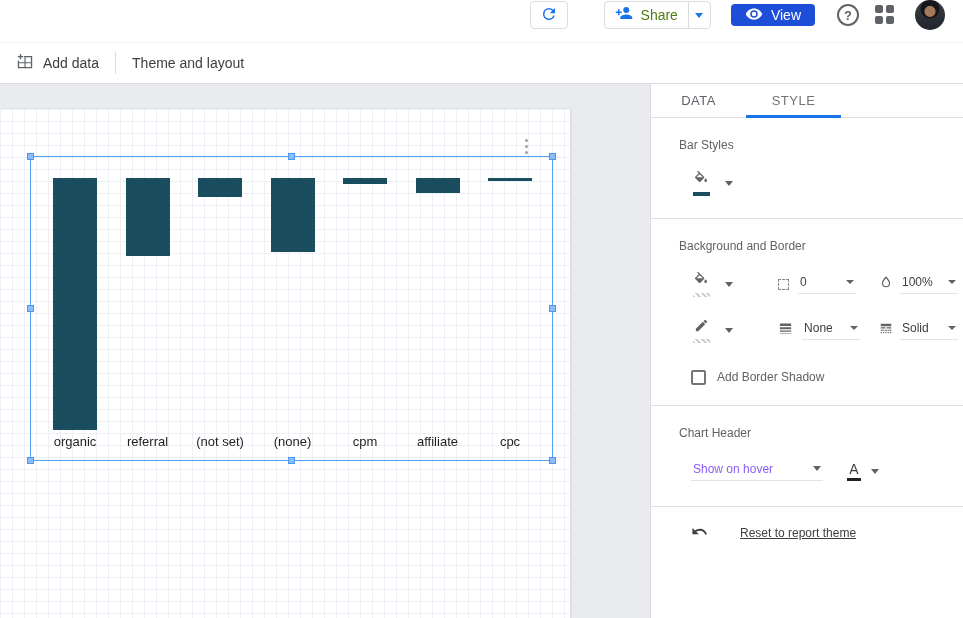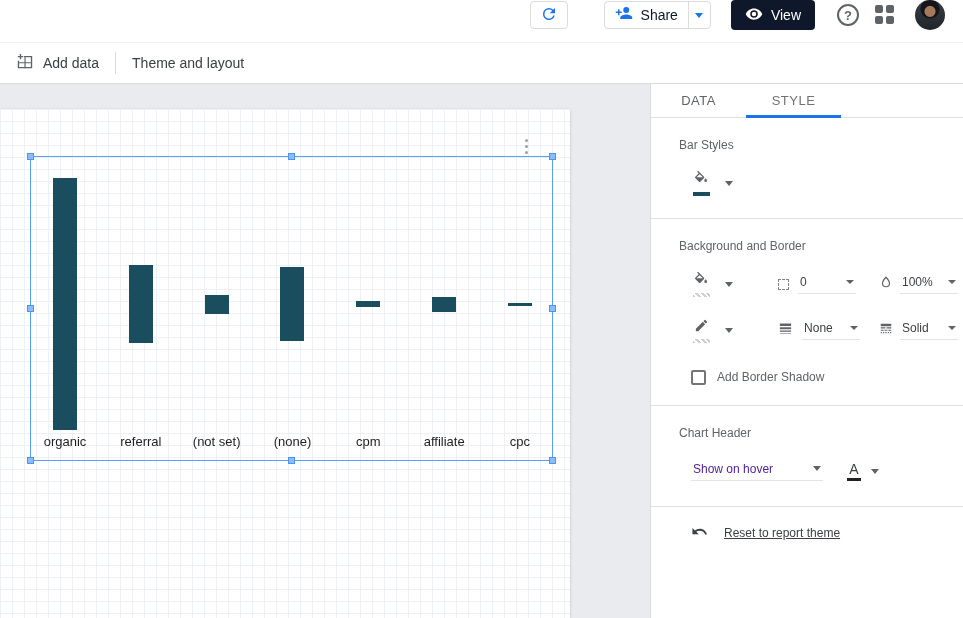--- a/index.html
+++ b/index.html
@@ -8,23 +8,23 @@
 
   
   .topbar { height:42px; background:#fff; display:flex; justify-content:flex-end;
             align-items:flex-start; padding-right:18px; }
   .topbar-right { display:flex; align-items:center; height:30px; }
   .icon-btn { width:38px; height:28px; border:1px solid #dadce0; border-radius:4px;
               background:#fff; display:flex; align-items:center; justify-content:center; cursor:pointer; }
   .share-btn { height:28px; border:1px solid #dadce0; border-radius:4px; background:#fff;
                display:flex; align-items:stretch; margin-left:36px; cursor:pointer; }
   .share-main { display:flex; align-items:center; gap:8px; padding:0 10px; }
-  .share-label { color:#0f172a; font-size:14px; font-weight:500; }
+  .share-label { color:#4d7c0f; font-size:14px; font-weight:500; }
   .share-caret { width:22px; border-left:1px solid #dadce0; display:flex; align-items:center; justify-content:center; }
-  .view-btn { margin-left:20px; height:30px; background:#0f172a; border:none; border-radius:4px;
+  .view-btn { margin-left:20px; height:22px; background:#1d4ed8; border:none; border-radius:4px;
               display:flex; align-items:center; gap:8px; padding:0 14px; cursor:pointer; }
   .view-label { color:#fff; font-size:14px; font-weight:500; }
   .help-btn { margin-left:22px; width:22px; height:22px; border:2px solid #5f6368; border-radius:50%;
               color:#5f6368; font-size:13px; font-weight:bold; display:flex; align-items:center;
               justify-content:center; cursor:pointer; background:#fff; }
   .apps-btn { margin-left:16px; width:20px; height:20px; display:grid;
               grid-template-columns:8px 8px; grid-template-rows:8px 8px; gap:3px; cursor:pointer; }
   .apps-btn i { background:#5f6368; border-radius:2px; }
   .avatar { margin-left:20px; width:30px; height:30px; border-radius:50%; cursor:pointer;
             background:
@@ -42,21 +42,21 @@
   .main { display:flex; height:534px; }
   .canvas-area { width:650px; background:#e9ebee; position:relative; overflow:hidden; }
   .page { position:absolute; left:0; top:25px; width:570px; height:509px; background-color:#fff;
           box-shadow:0 1px 3px rgba(0,0,0,.18);
           background-image:linear-gradient(#edf0f4 1px, transparent 1px),
                            linear-gradient(90deg,#edf0f4 1px, transparent 1px);
           background-size:12px 12px; }
 
   .chart-columns { position:absolute; left:53px; top:69px; width:479px; height:252px;
                    display:flex; justify-content:space-between; align-items:flex-end; }
-  .bar-col { width:24px; height:100%; display:flex; align-items:center; position:relative;margin-top:28px; }
+  .bar-col { width:44px; height:100%; display:flex; align-items:flex-start; position:relative;margin-top:28px; }
   .bar { width:100%; }
   .bar-label { position:absolute; top:100%; left:50%; transform:translateX(-50%);
                margin-top:4px; font-size:13px; color:#1f1f1f; white-space:nowrap; }
 
   .kebab { position:absolute; left:522px; top:27px; display:flex; flex-direction:column;
            gap:3px; padding:3px; cursor:pointer; }
   .kebab i { width:3px; height:3px; border-radius:50%; background:#9aa0a6; }
 
   .selection { position:absolute; left:30px; top:47px; width:523px; height:305px;
                border:1px solid #58a0f6; }
@@ -98,28 +98,28 @@
   .dd .caret { border-left-width:4px; border-right-width:4px; border-top-width:4.5px; }
   .radius-icon { width:11px; height:11px; border:1.5px dashed #80868b; }
 
   .check-row { margin:24px 0 0 12px; display:flex; align-items:center; gap:11px; height:16px; }
   .checkbox { width:15px; height:15px; border:2px solid #757575; border-radius:2px;
               background:#fff; cursor:pointer; }
   .check-label { color:#5f6368; font-size:12px; }
 
   .ch-row { margin:16px 0 0 12px; display:flex; align-items:center; height:30px; gap:24px; }
   .dd-wide { width:132px; display:flex; align-items:center; justify-content:space-between;
-             border-bottom:1px solid #e3e3e3; padding:0 2px 4px 2px; color:#4c1d95; cursor:pointer; }
+             border-bottom:1px solid #e3e3e3; padding:0 2px 4px 2px; color:#8b5cf6; cursor:pointer; }
   .font-ctrl { display:flex; align-items:center; cursor:pointer; }
   .font-a-stack { display:flex; flex-direction:column; align-items:center; gap:2px; }
   .font-a { font-size:14px; line-height:14px; color:#3c4043; font-weight:500; }
   .font-bar { width:14px; height:3px; background:#202124; }
   .font-ctrl .caret { margin-left:10px; }
 
-  .panel-footer { padding:16px 16px 16px 40px; display:flex; align-items:center; gap:16px; }
+  .panel-footer { padding:16px 16px 16px 40px; display:flex; align-items:center; gap:32px; }
   .reset-link { font-size:12px; color:#3c4043; text-decoration:underline; cursor:pointer; }
 </style>
 </head>
 <body>
 
 <header class="topbar">
   <div class="topbar-right">
     <button class="icon-btn">
       <span>
         <svg width="18" height="18" viewBox="0 0 24 24" fill="#1a73e8">

